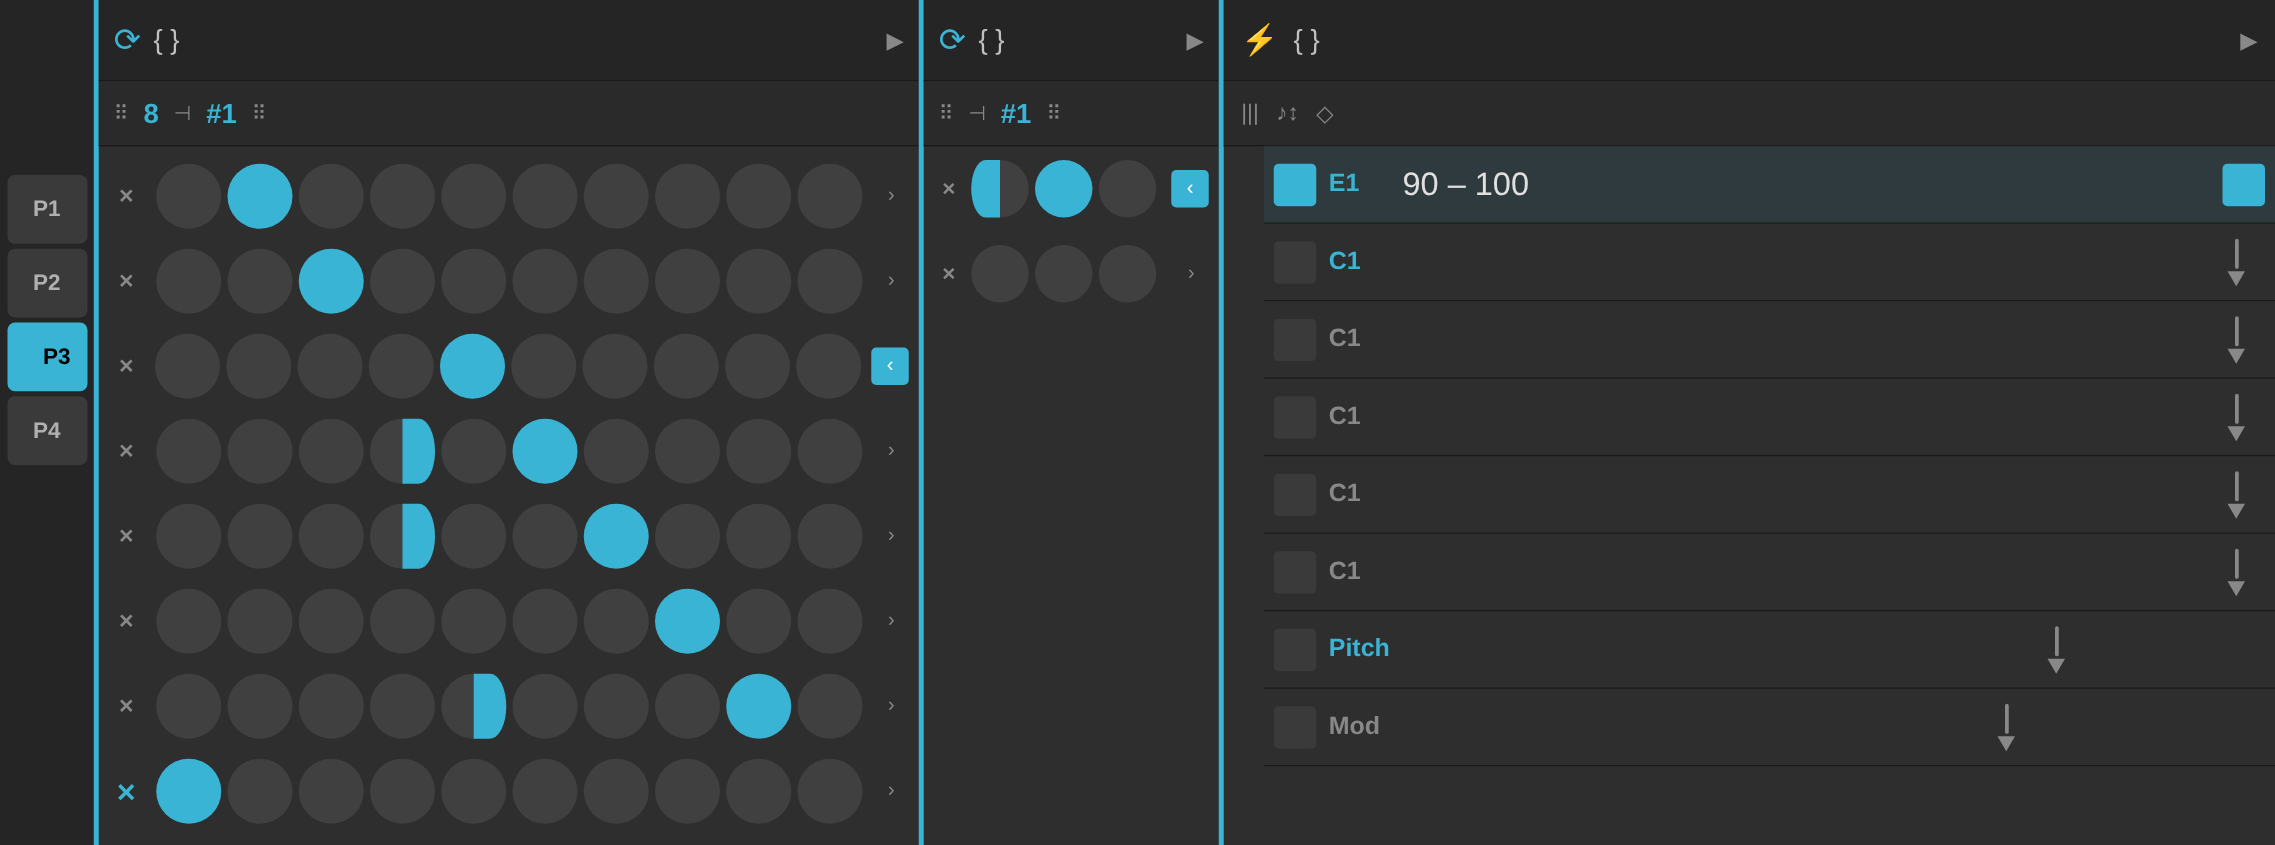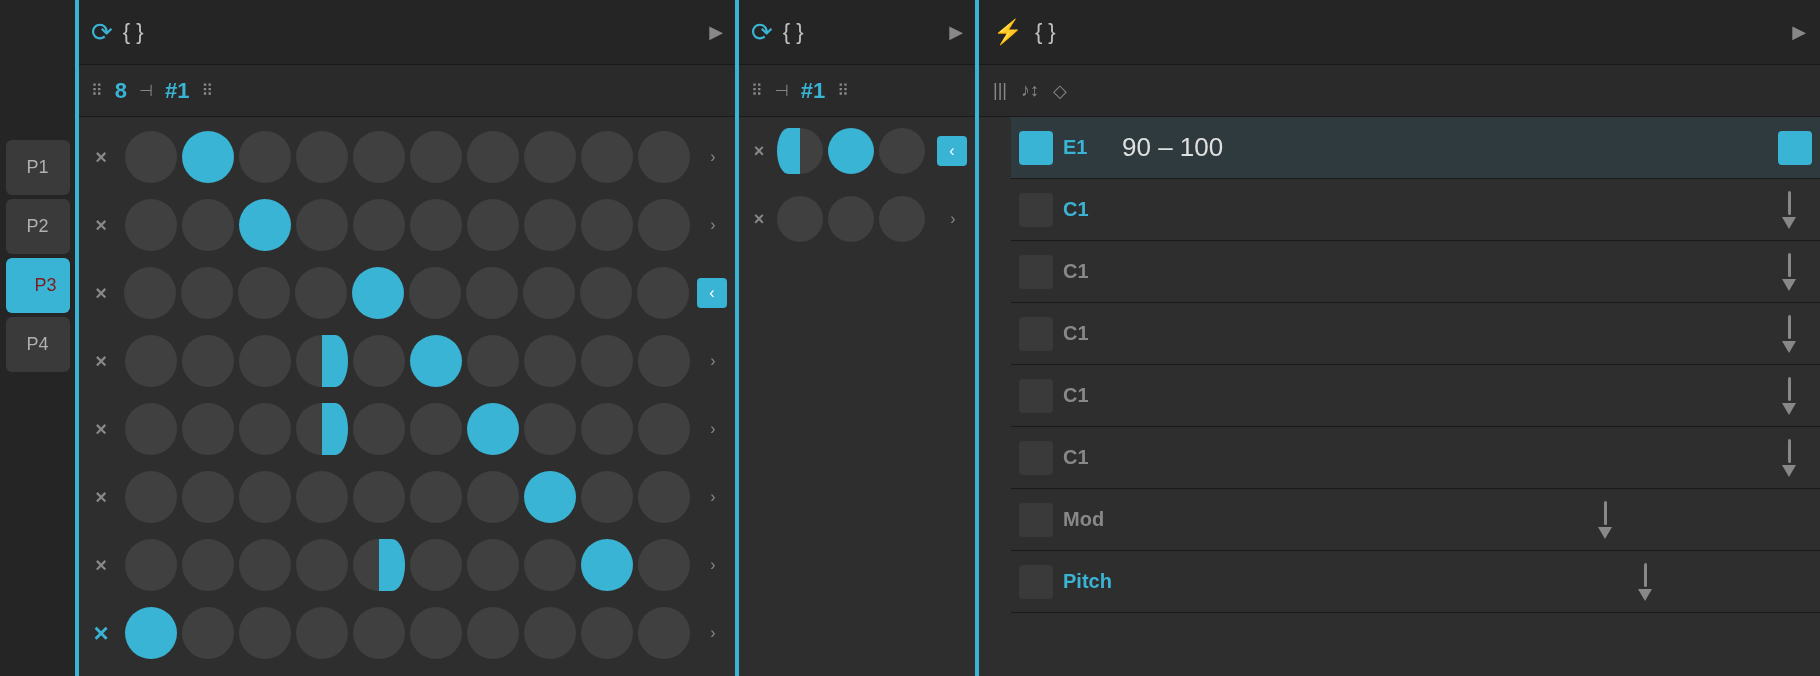--- a/index.html
+++ b/index.html
@@ -25,29 +25,29 @@
       gap: 4px;
     }
     .pattern-btn {
       width: 64px;
       height: 55px;
       background: #3a3a3a;
       border: none;
       border-radius: 6px;
       color: #b0b0b0;
       font-size: 18px;
-      font-weight: normal;
+      font-weight: bold;
       cursor: pointer;
       display: flex;
       align-items: center;
       justify-content: center;
     }
     .pattern-btn.active {
       background: #3ab4d4;
-      color: #7f1d1d;
+      color: #000000;
       padding-left: 16px;
     }
 
     
     .panel1 {
       width: 660px;
       height: 676px;
       background: #2e2e2e;
       border-left: 4px solid #3ab4d4;
       display: flex;
@@ -587,33 +587,33 @@
       <div class="slider-container">
         <div class="vert-slider" style="position:absolute;right:16px;">
           <div class="vert-line"></div>
           <div class="vert-tri"></div>
         </div>
       </div>
     </div>
 
     <div class="track-row">
       <div class="track-color-box dark"></div>
+      <span class="track-note cyan" style="width:70px;">Pitch</span>
+      <div class="slider-container">
+        <div class="vert-slider" style="position:absolute;right:160px;">
+          <div class="vert-line"></div>
+          <div class="vert-tri"></div>
+        </div>
+      </div>
+    </div>
+
+    <div class="track-row">
+      <div class="track-color-box dark"></div>
       <span class="track-note grey" style="width:70px;">Mod</span>
       <div class="slider-container">
         <div class="vert-slider" style="position:absolute;right:200px;">
           <div class="vert-line"></div>
           <div class="vert-tri"></div>
         </div>
       </div>
     </div>
-
-    <div class="track-row">
-      <div class="track-color-box dark"></div>
-      <span class="track-note cyan" style="width:70px;">Pitch</span>
-      <div class="slider-container">
-        <div class="vert-slider" style="position:absolute;right:160px;">
-          <div class="vert-line"></div>
-          <div class="vert-tri"></div>
-        </div>
-      </div>
-    </div>
   </div>
 </div>
 
 </body></html>

